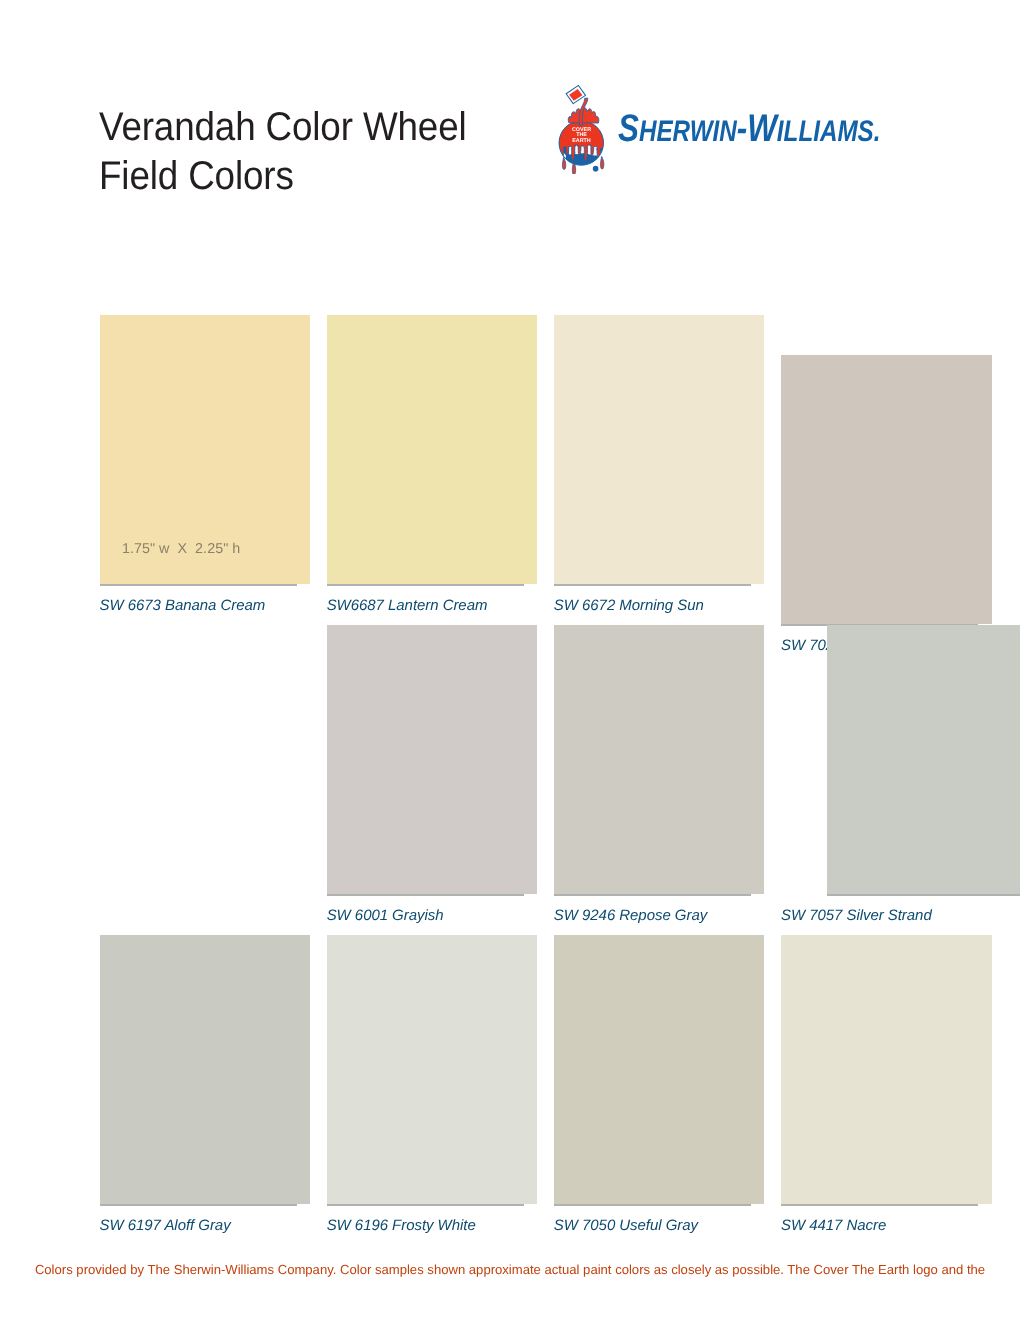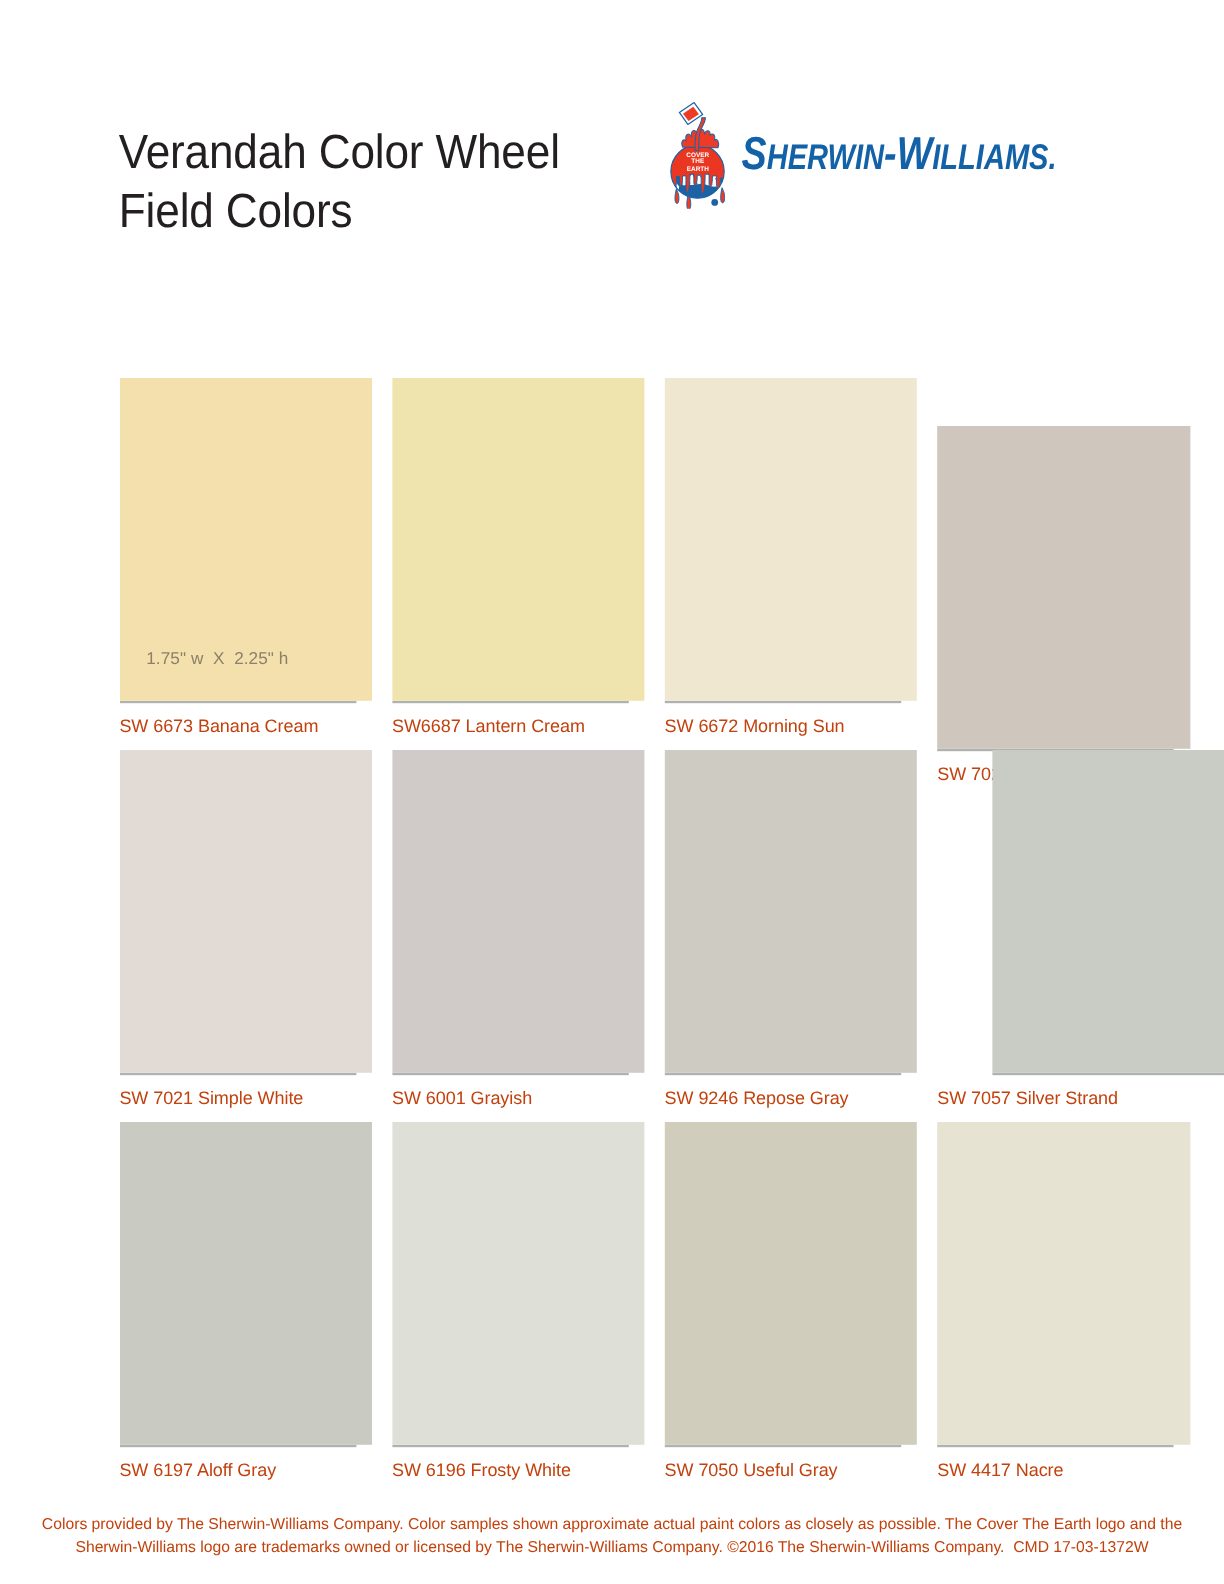--- a/index.html
+++ b/index.html
@@ -19,21 +19,21 @@
   .wm-hy{font-family:"Liberation Sans",sans-serif;font-style:italic;font-weight:bold;font-size:38.5px;fill:#1362A7;}
 
   
   .grid{position:absolute;left:99.5px;top:314.7px;width:891px;}
   .row{position:relative;height:310px;}
   .cell{position:absolute;top:0;width:210.5px;}
   .chip{position:relative;width:210.5px;height:269.8px;}
   .chip .shadow{position:absolute;left:0;bottom:-1.5px;width:197.4px;height:1.7px;background:#b0b2b2;}
   .chip .fill{position:absolute;inset:0;}
   .dims{position:absolute;left:22.4px;top:226.5px;font-size:14.3px;color:#8b8169;letter-spacing:0.05px;}
-  .label{position:absolute;left:0px;top:282px;font-size:15px;color:#c2410c;white-space:nowrap;letter-spacing:-0.05px;}
+  .label{position:absolute;left:0px;top:282px;font-size:15px;color:#0c4a6e;white-space:nowrap;letter-spacing:-0.05px;font-style:italic;}
 
   
   .footer{position:absolute;left:0;right:0;top:1261px;text-align:center;font-size:13.1px;line-height:18.5px;color:#c2410c;white-space:nowrap;}
 </style>
 </head>
 <body>
 
 <div class="page">
 
   <div class="header">
@@ -139,27 +139,20 @@
         </div>
         <div class="cell" style="left: 681.51px; margin-top: 40px;">
           <div class="chip">
             <div class="shadow"></div>
             <div class="fill" style="background:#CFC7BE"></div>
           </div>
           <div class="label">SW 7022 Alpaca</div>
         </div>
       </div>
       <div class="row">
-        <div class="cell" style="left: 0px;">
-          <div class="chip">
-            <div class="shadow"></div>
-            <div class="fill" style="background:#E2DBD5"></div>
-          </div>
-          <div class="label">SW 7021 Simple White</div>
-        </div>
         <div class="cell" style="left: 227.17px;">
           <div class="chip">
             <div class="shadow"></div>
             <div class="fill" style="background:#D0CBC9"></div>
           </div>
           <div class="label">SW 6001 Grayish</div>
         </div>
         <div class="cell" style="left: 454.34px;">
           <div class="chip">
             <div class="shadow"></div>
@@ -202,16 +195,15 @@
             <div class="shadow"></div>
             <div class="fill" style="background:#E6E3D3"></div>
           </div>
           <div class="label">SW 4417 Nacre</div>
         </div>
       </div>
     </div>
 
   <div class="footer">
     <div>Colors provided by The Sherwin-Williams Company. Color samples shown approximate actual paint colors as closely as possible. The Cover The Earth logo and the</div>
-    <div>Sherwin-Williams logo are trademarks owned or licensed by The Sherwin-Williams Company. ©2016 The Sherwin-Williams Company. &nbsp;CMD 17-03-1372W</div>
   </div>
 
 </div>
 
 </body></html>

